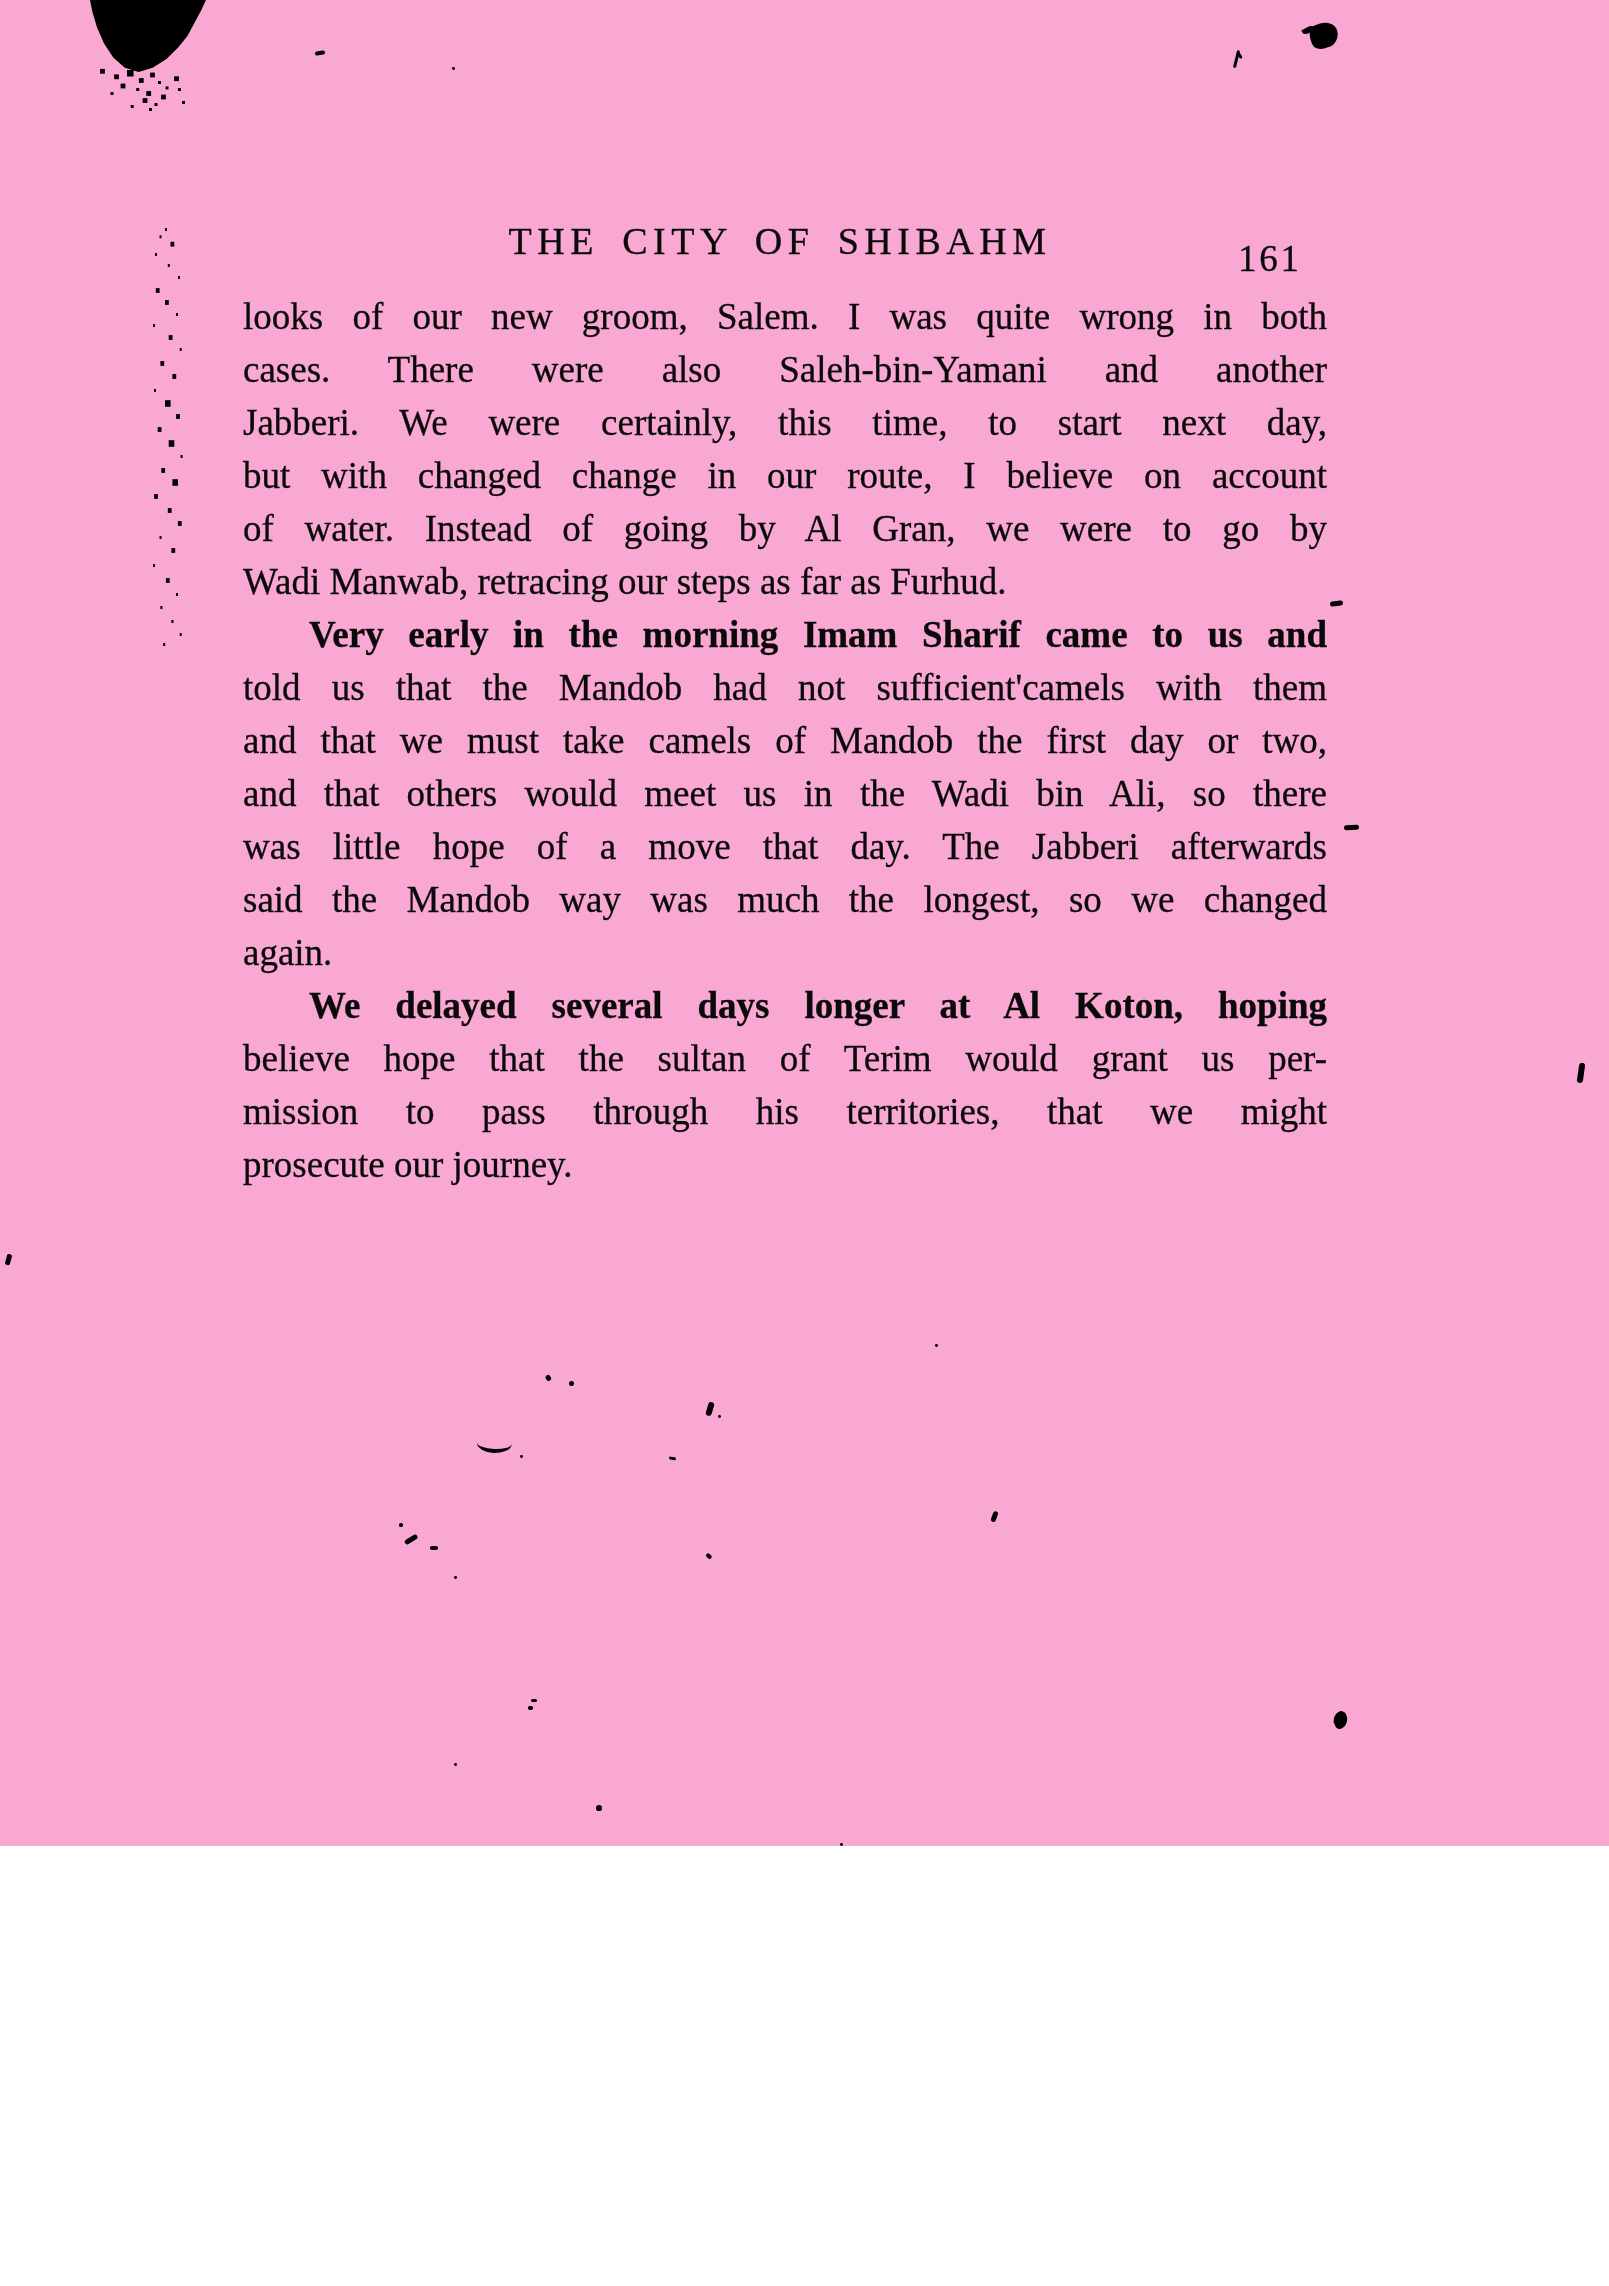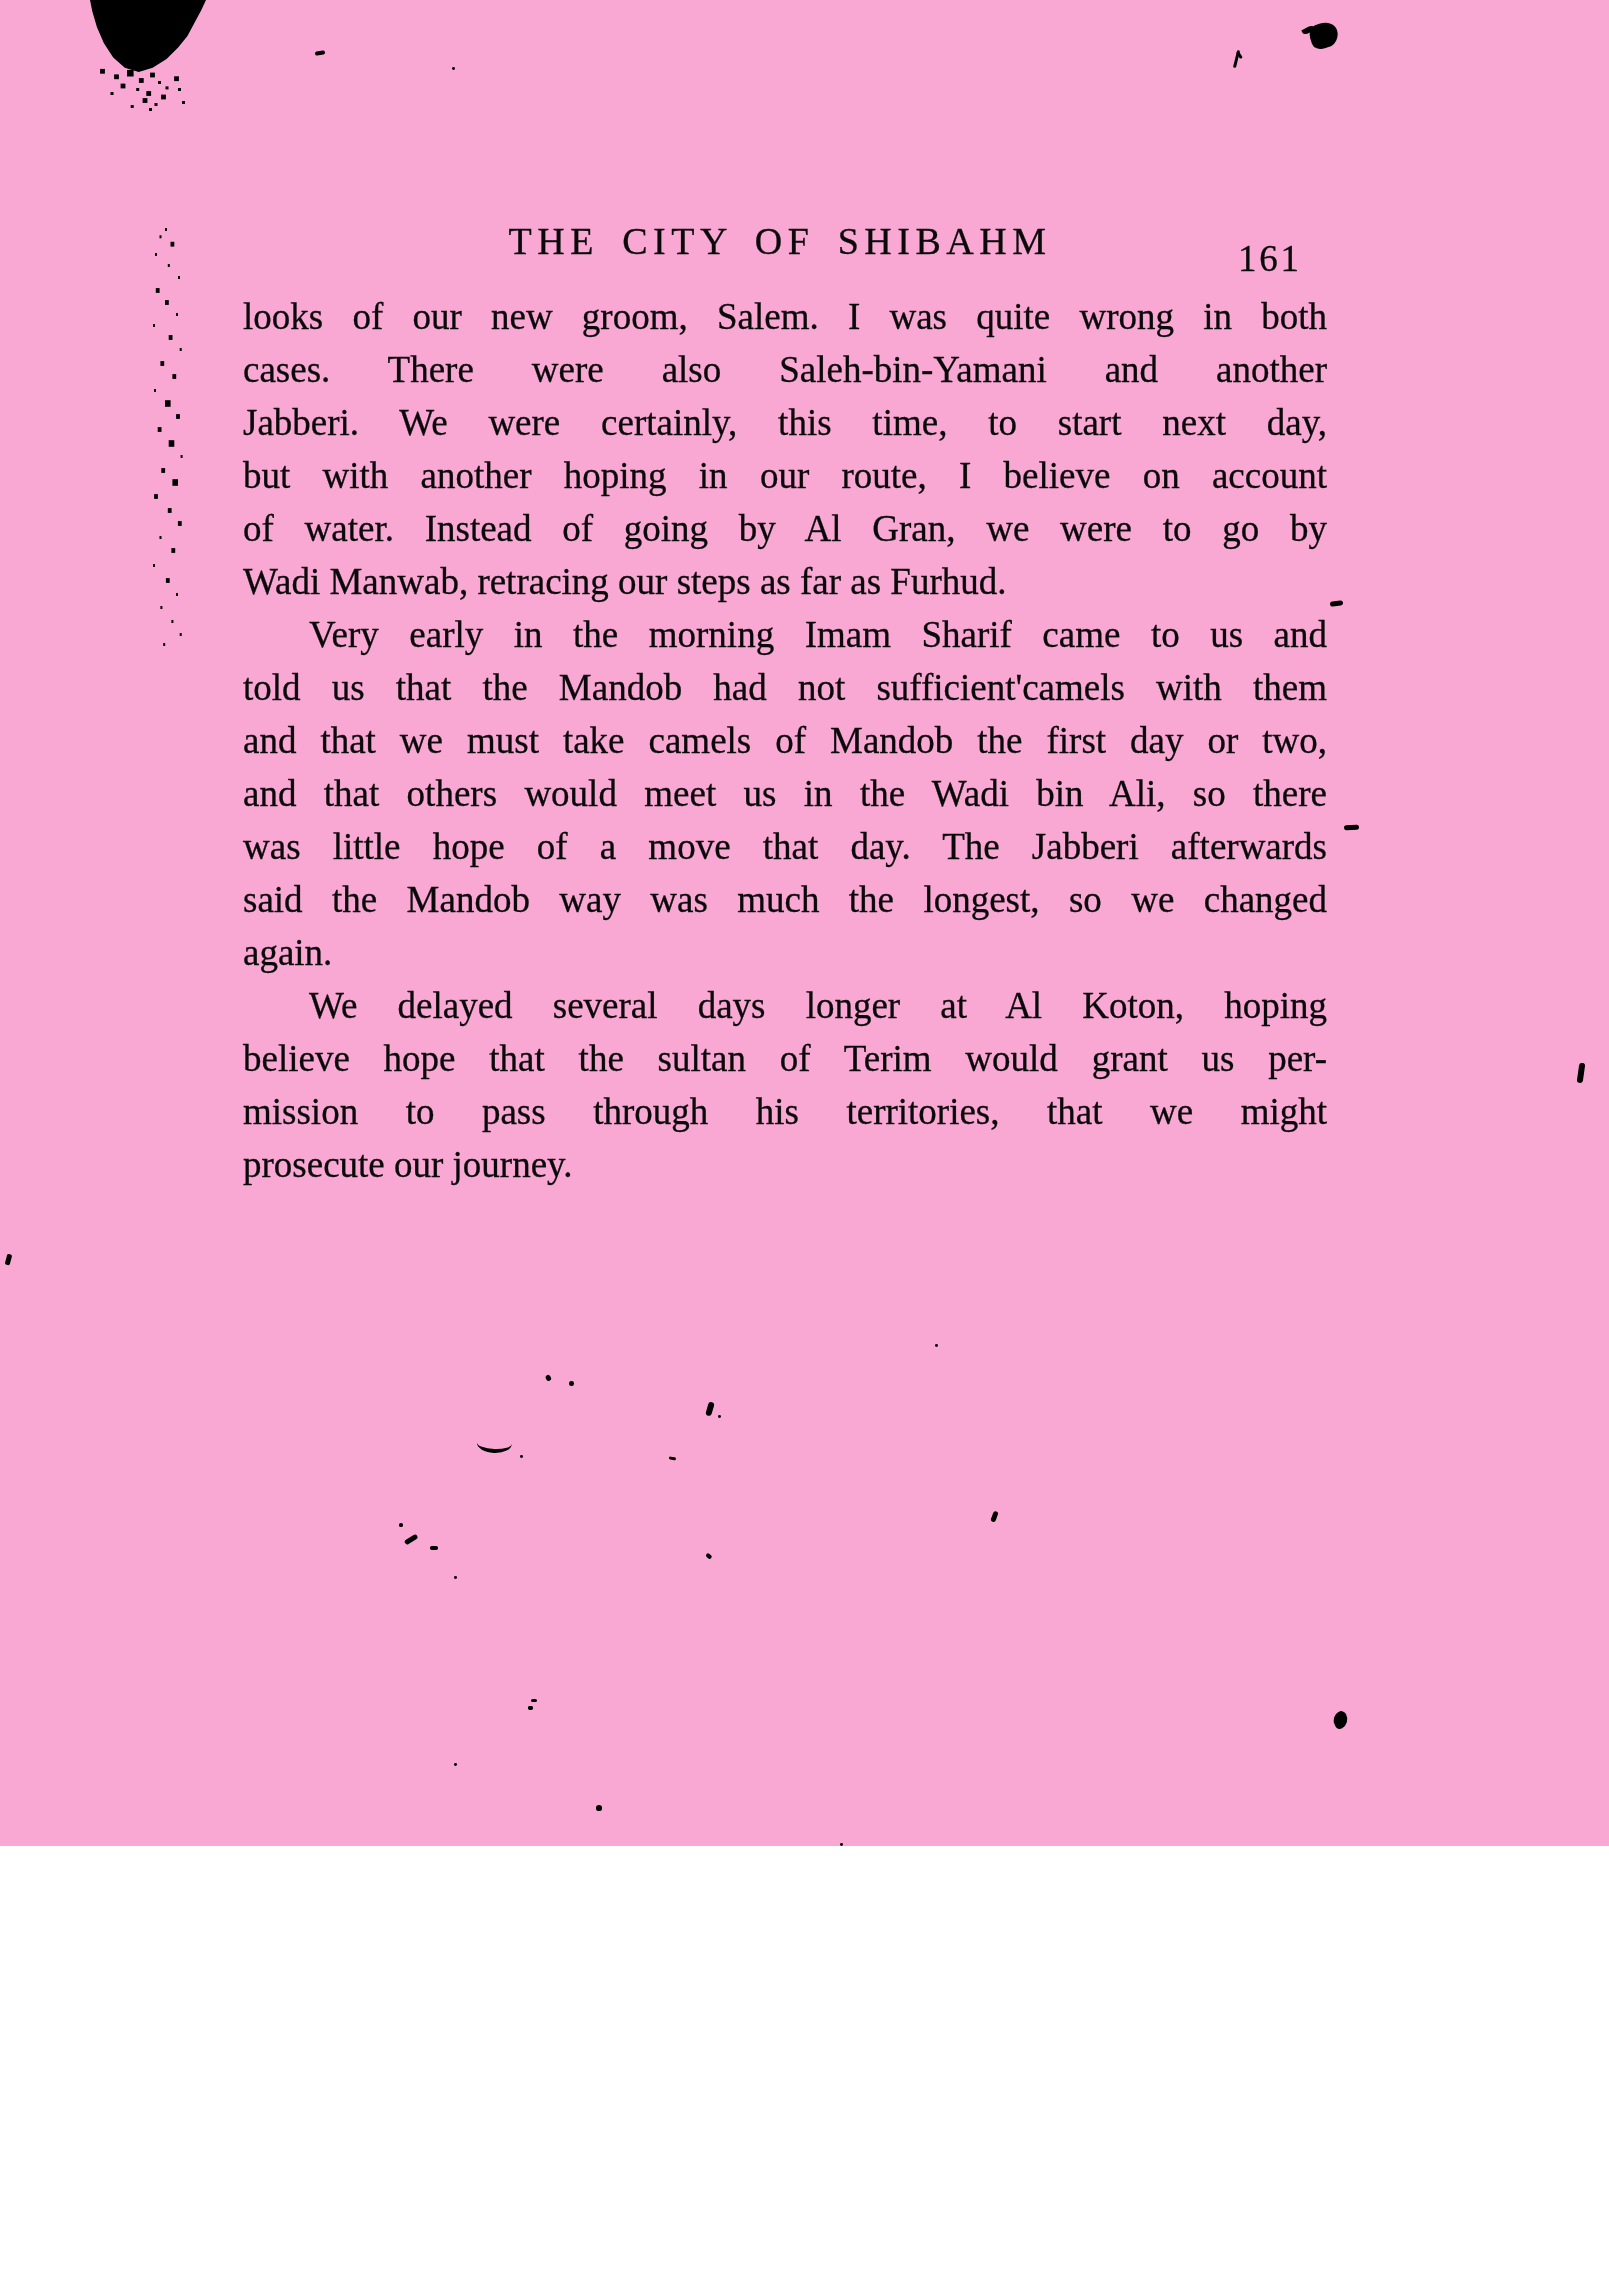--- a/index.html
+++ b/index.html
@@ -26,21 +26,21 @@
     position:absolute;left:243px;top:290px;width:1084px;
     font-size:37px;line-height:53px;
   }
   .line{
     height:53px;
     text-align:justify;
     text-align-last:justify;
     white-space:normal;
   }
   .line.last{text-align:right;text-align-last:left;}
-  .line.indent{text-indent:66px;}
+  .line.indent{text-indent:66px;font-weight:bold;}
   .sig{
     position:absolute;left:1194px;top:2063px;
     font-size:32px;font-weight:bold;letter-spacing:0.9px;
   }
   
   .ink{position:absolute;background:#000;}
   .blob-tl{
     left:90px;top:0;width:116px;height:72px;
     clip-path:polygon(0% 0%,100% 0%,96% 14%,90% 32%,84% 50%,76% 66%,66% 82%,54% 94%,42% 100%,30% 94%,20% 80%,12% 60%,6% 38%,2% 16%);
   }
@@ -86,21 +86,21 @@
 <div class="page">
 
   <div class="running-title">THE CITY OF SHIBAHM</div>
   <div class="page-number">161</div>
 
   <div class="body-text">
     <div>
       <div class="line">looks of our new groom, Salem.  I was quite wrong in both</div>
       <div class="line">cases.  There were also Saleh-bin-Yamani and another</div>
       <div class="line">Jabberi.  We were certainly, this time, to start next day,</div>
-      <div class="line">but with another hoping in our route, I believe on account</div>
+      <div class="line">but with changed change in our route, I believe on account</div>
       <div class="line">of water.  Instead of going by Al Gran, we were to go by</div>
       <div class="line last">Wadi Manwab, retracing our steps as far as Furhud.</div>
     </div>
     <div>
       <div class="line indent">Very early in the morning Imam Sharif came to us and</div>
       <div class="line">told us that the Mandob had not sufficient'camels with them</div>
       <div class="line">and that we must take camels of Mandob the first day or two,</div>
       <div class="line">and that others would meet us in the Wadi bin Ali, so there</div>
       <div class="line">was little hope of a move that day.  The Jabberi afterwards</div>
       <div class="line">said the Mandob way was much the longest, so we changed</div>

